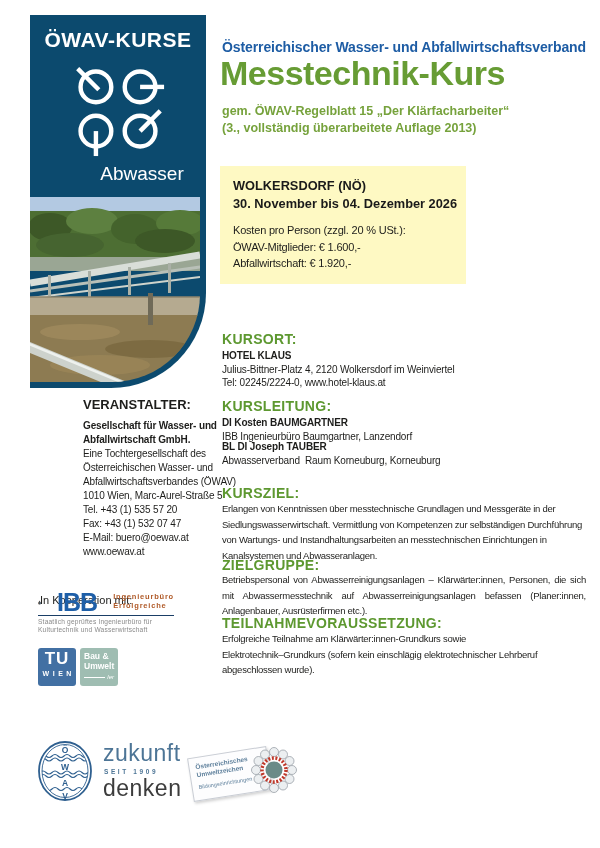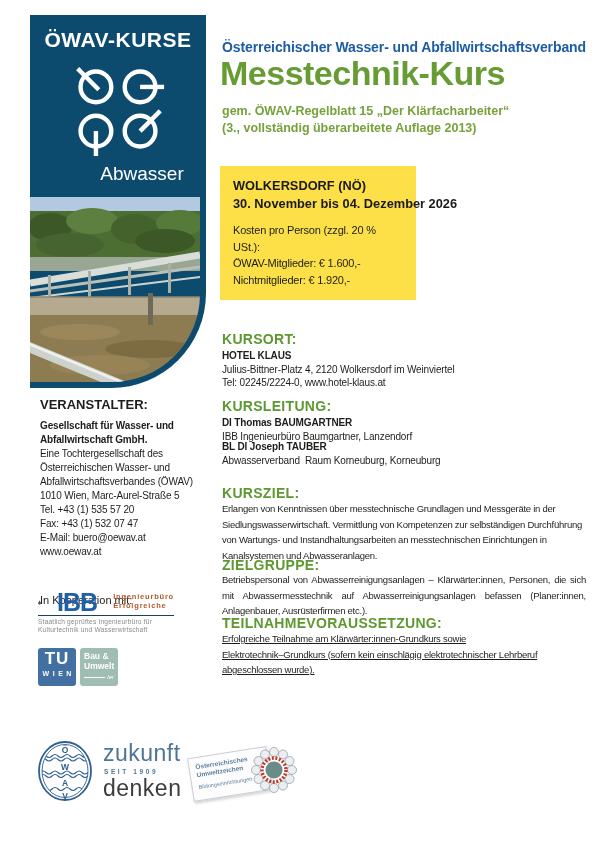--- a/index.html
+++ b/index.html
@@ -42,31 +42,31 @@
   .bau-l { font-size:8.5px; font-weight:bold; line-height:9.5px; }
   .bau-row { display:flex; align-items:flex-end; margin-top:3px; }
   .bau-rule { flex:1; border-top:1px solid #fff; margin-bottom:2px; margin-right:2px; }
   .bau-suffix { font-size:6px; font-style:italic; }
 
   
   .org-line { left:222px; top:29px; color:#1d5ca4; font-size:14px; font-weight:600; letter-spacing:-0.1px;margin-top:10px; }
   .title { left:220px; top:54px; color:#679c34; font-size:34px; font-weight:bold; letter-spacing:-0.5px; }
   .subtitle { left:222px; top:103px; color:#76a23c; font-size:12.5px; font-weight:bold; line-height:16.5px; }
 
-  .infobox { left:220px; top:166px; width:196px; background:#fde047; padding:11px 13px 12px; }
+  .infobox { left:220px; top:166px; width:246px; background:#fef9c3; padding:11px 13px 12px; }
   .infobox .loc, .infobox .date { font-size:12.8px; font-weight:bold; color:#1a1a1a; line-height:17.5px; white-space:nowrap; }
   .infobox .costs { margin-top:10px; }
   .infobox .cost-line { font-size:11px; color:#1d1d1b; line-height:16.5px; letter-spacing:-0.2px; }
 
   .sec-h { color:#5d9830; font-size:14px; font-weight:bold; letter-spacing:.3px; }
   .body-txt { color:#1d1d1b; font-size:9.5px; line-height:15.5px; letter-spacing:-0.25px; width:364px; }
   .body-line { color:#1d1d1b; font-size:10px; line-height:13.5px; letter-spacing:-0.15px; }
   .body-line.b { font-weight:bold; }
   .justify { text-align:justify; }
-  .preline { white-space:pre-line;text-decoration:underline; }
+  .preline { white-space:pre-line; }
   .prewrap { white-space:pre-wrap; }
 
   
   .zukunft-block { left:103px; top:742px; width:90px; }
   .zukunft { color:#4d7596; font-size:23px; font-weight:300; line-height:23px; letter-spacing:.5px; }
   .seit { color:#4d7596; font-size:6.5px; font-weight:bold; letter-spacing:2.6px; margin:3px 0 2px 1px; }
   .denken { color:#3c3c3c; font-size:23px; font-weight:400; line-height:23px; letter-spacing:.5px; }
 
   .uz-card { left:190px; top:752px; width:80px; height:44px; background:#fdfdfe;
              border:1px solid #c9cdd4; box-shadow:1px 2px 3px rgba(0,0,0,.18);
@@ -122,21 +122,21 @@
         <ellipse cx="50" cy="135" rx="40" ry="8" fill="#a08b5e" opacity="0.8"></ellipse>
         <ellipse cx="120" cy="152" rx="45" ry="9" fill="#79683f" opacity="0.8"></ellipse>
         <ellipse cx="70" cy="168" rx="50" ry="10" fill="#9c8859" opacity="0.7"></ellipse>
         <rect x="118" y="96" width="5" height="32" fill="#6f6a58"></rect>
         <line x1="-6" y1="148" x2="96" y2="190" stroke="#cdd2cc" stroke-width="10"></line>
         <line x1="-6" y1="145" x2="96" y2="187" stroke="#eef1ee" stroke-width="2.5"></line>
       </svg>
     </div>
   </div>
 
-  <div class="abs side-block" style="top:397px;">
+  <div class="abs side-block" style="top:397px;margin-left:43px;">
     <div class="side-h">VERANSTALTER:</div>
     <div class="side-line b">Gesellschaft für Wasser- und</div>
     <div class="side-line b">Abfallwirtschaft GmbH.</div>
     <div class="side-line">Eine Tochtergesellschaft des</div>
     <div class="side-line">Österreichischen Wasser- und</div>
     <div class="side-line">Abfallwirtschaftsverbandes (ÖWAV)</div>
     <div class="side-line">1010 Wien, Marc-Aurel-Straße 5</div>
     <div class="side-line">Tel. +43 (1) 535 57 20</div>
     <div class="side-line">Fax: +43 (1) 532 07 47</div>
     <div class="side-line">E-Mail: buero@oewav.at</div>
@@ -182,34 +182,34 @@
     <div>gem. ÖWAV-Regelblatt 15 „Der Klärfacharbeiter“</div>
     <div>(3., vollständig überarbeitete Auflage 2013)</div>
   </div>
 
   <div class="abs infobox">
     <div class="loc">WOLKERSDORF (NÖ)</div>
     <div class="date">30. November bis 04. Dezember 2026</div>
     <div class="costs">
       <div class="cost-line">Kosten pro Person (zzgl. 20 % USt.):</div>
       <div class="cost-line">ÖWAV-Mitglieder: € 1.600,-</div>
-      <div class="cost-line">Nichtmitglieder: € 1.920,-</div>
+      <div class="cost-line">Abfallwirtschaft: € 1.920,-</div>
     </div>
   </div>
 
   <div class="abs sec-h" style="left:222px; top:331px;">KURSORT:</div>
   <div class="abs" style="left:222px; top:349px;">
     <div class="body-line b">HOTEL KLAUS</div>
     <div class="body-line">Julius-Bittner-Platz 4, 2120 Wolkersdorf im Weinviertel</div>
     <div class="body-line">Tel: 02245/2224-0, www.hotel-klaus.at</div>
   </div>
 
   <div class="abs sec-h" style="left:222px; top:398px;">KURSLEITUNG:</div>
   <div class="abs" style="left:222px; top:416px;">
-    <div class="body-line b">DI Thomas BAUMGARTNER</div>
+    <div class="body-line b">DI Kosten BAUMGARTNER</div>
     <div class="body-line">IBB Ingenieurbüro Baumgartner, Lanzendorf</div>
   </div>
   <div class="abs" style="left:222px; top:440px;">
     <div class="body-line b">BL DI Joseph TAUBER</div>
     <div class="body-line prewrap">Abwasserverband  Raum Korneuburg, Korneuburg</div>
   </div>
 
   <div class="abs sec-h" style="left:222px; top:485px;">KURSZIEL:</div>
   <div class="abs body-txt" style="left:222px; top:501px;">Erlangen von Kenntnissen über messtechnische Grundlagen und Messgeräte in der Siedlungswasserwirtschaft. Vermittlung von Kompetenzen zur selbständigen Durchführung von Wartungs- und Instandhaltungsarbeiten an messtechnischen Einrichtungen in Kanalsystemen und Abwasseranlagen.</div>
 

